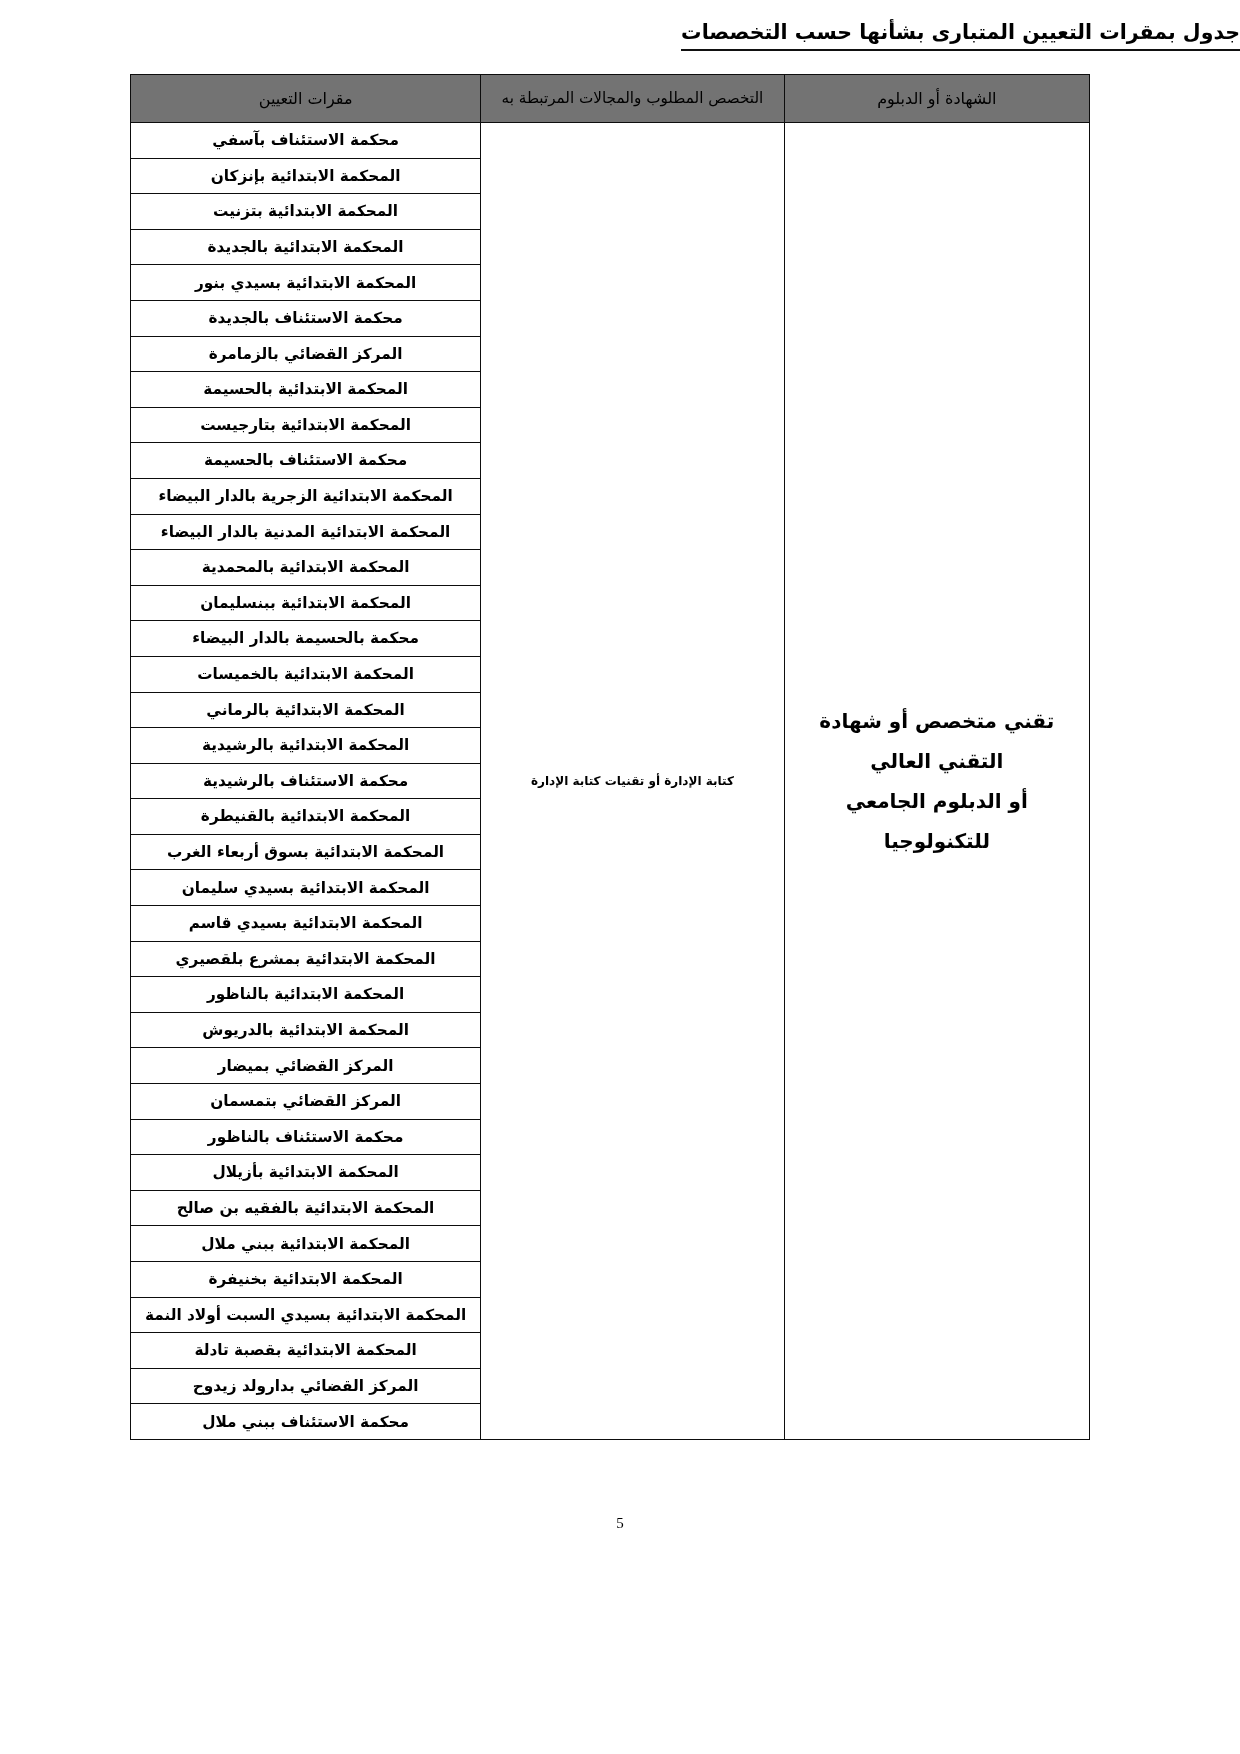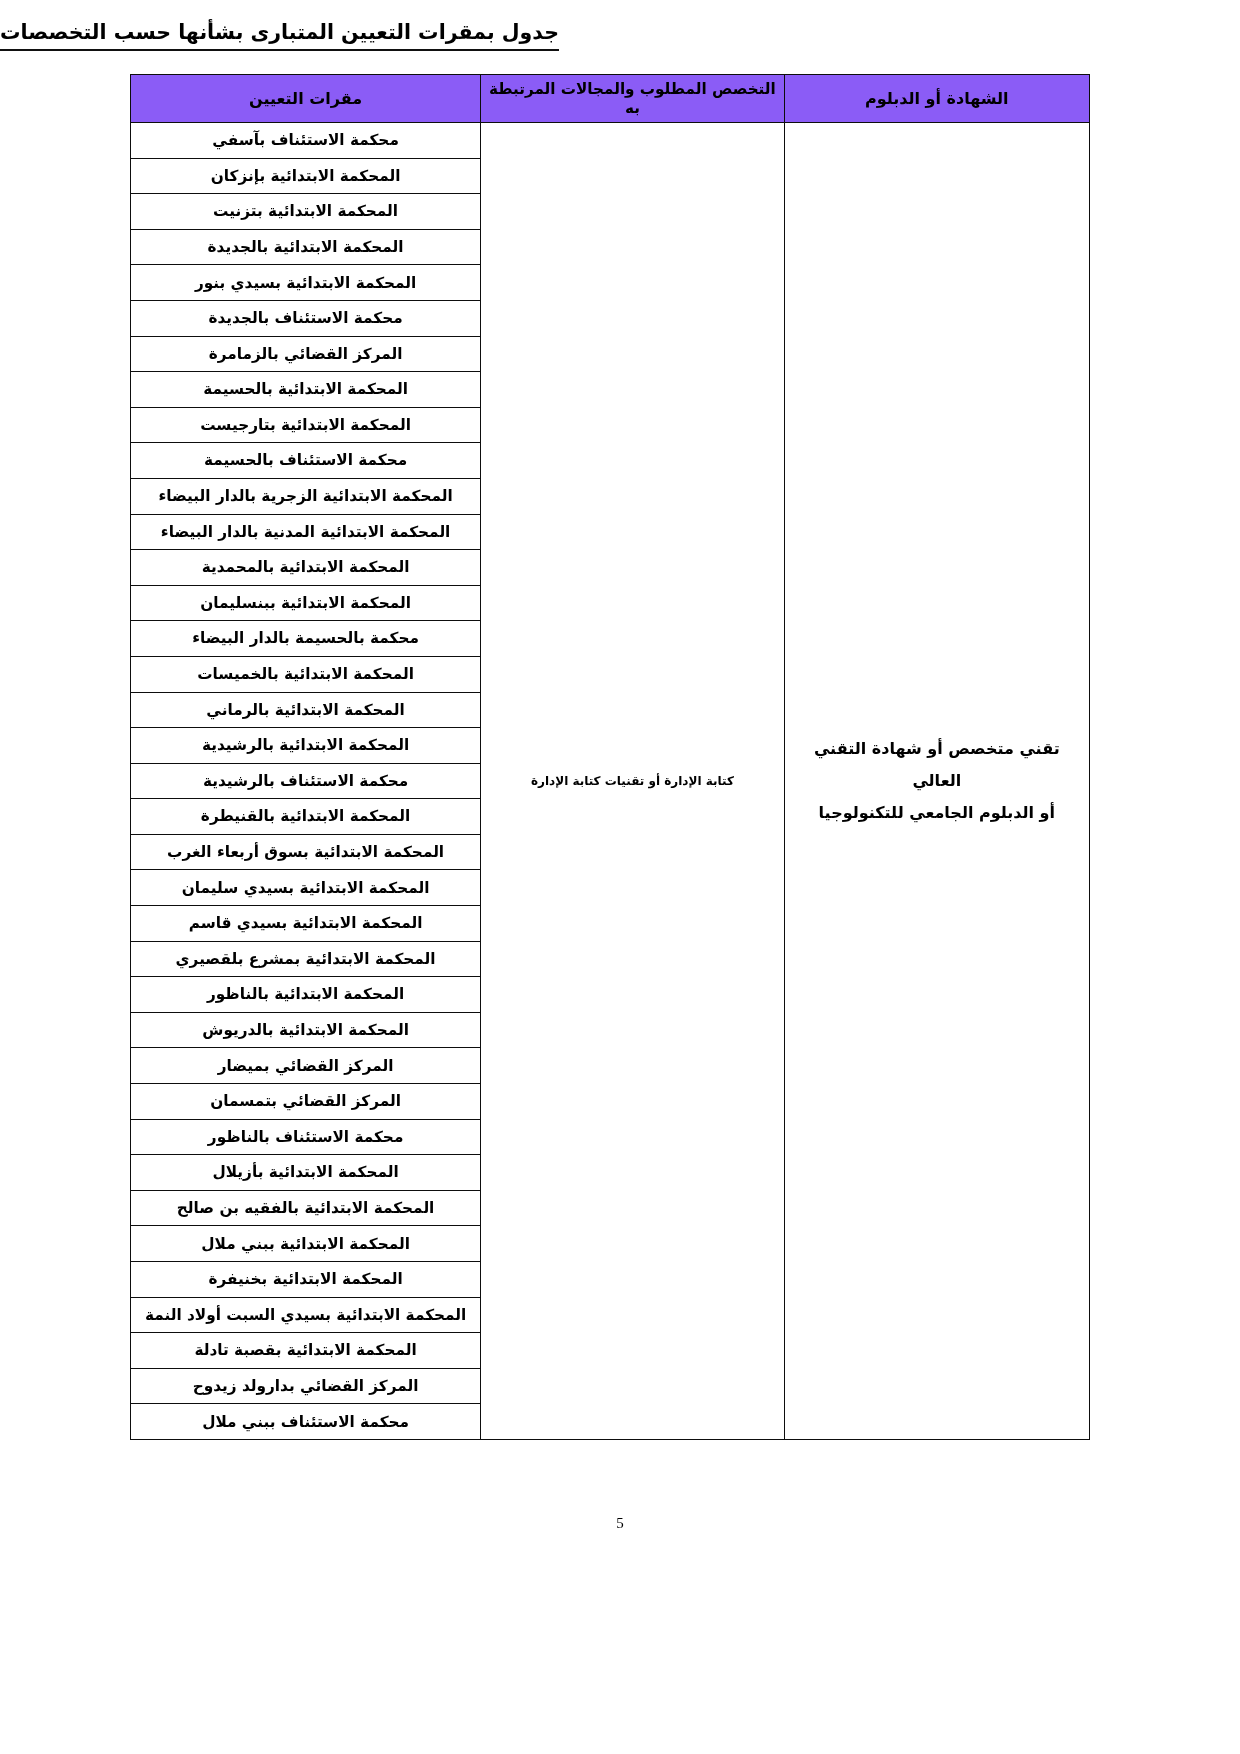--- a/index.html
+++ b/index.html
@@ -20,21 +20,21 @@
     width: 1240px;
     height: 1754px;
     box-sizing: border-box;
   }
   
   .doc-title {
     position: absolute;
     top: 18px;
     left: 0;
     width: 1240px;
-    text-align: left;
+    text-align: right;
     font-size: 20.5px;
     font-weight: bold;
     letter-spacing: 0px;
     direction: rtl;
     line-height: 1.4;
   }
   .doc-title .tt {
     display: inline-block;
     border-bottom: 2px solid #111;
     padding-bottom: 2px;
@@ -56,44 +56,44 @@
   table.main col.c-spec { width: 298px; }
   table.main col.c-loc  { width: 344px; }
 
   table.main th, table.main td {
     border: 1.6px solid #0d0d0d;
     padding: 0;
     text-align: center;
     vertical-align: middle;
   }
   thead th {
-    background: #8b5cf6;
+    background: #737373;
     height: 47px;
     font-size: 16px;
-    font-weight: bold;
+    font-weight: normal;
     line-height: 1.25;
     padding: 4px 6px;
   }
   thead th.h-spec { font-size: 15.2px; }
   tbody td.loc-cell {
     height: 32.6px;
     font-size: 15.3px;
     font-weight: bold;
     line-height: 1.2;
     padding: 1px 0;
     white-space: nowrap;
   }
   tbody td.merged {
     font-size: 12px;
     font-weight: bold;
     line-height: 1.9;
     padding: 6px 10px;
   }
   tbody td.merged.dip {
-    font-size: 16px;
+    font-size: 20px;
     line-height: 2.0;
   }
   tbody td.merged .mline { display: block; }
 
   
   .page-no {
     position: absolute;
     top: 1515px;
     left: 0;
     width: 1240px;

